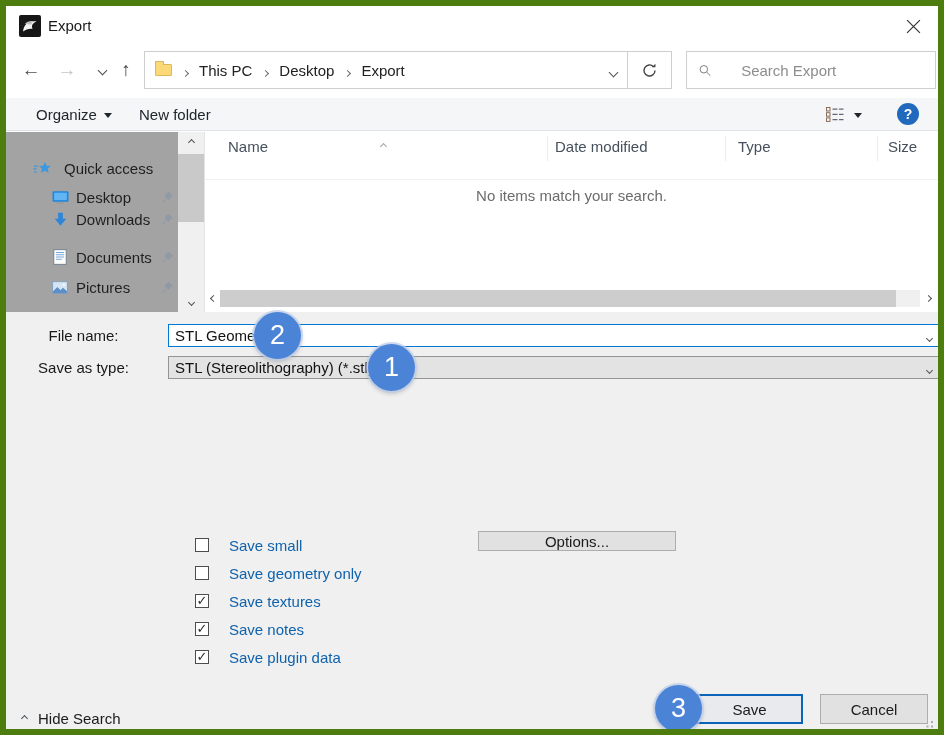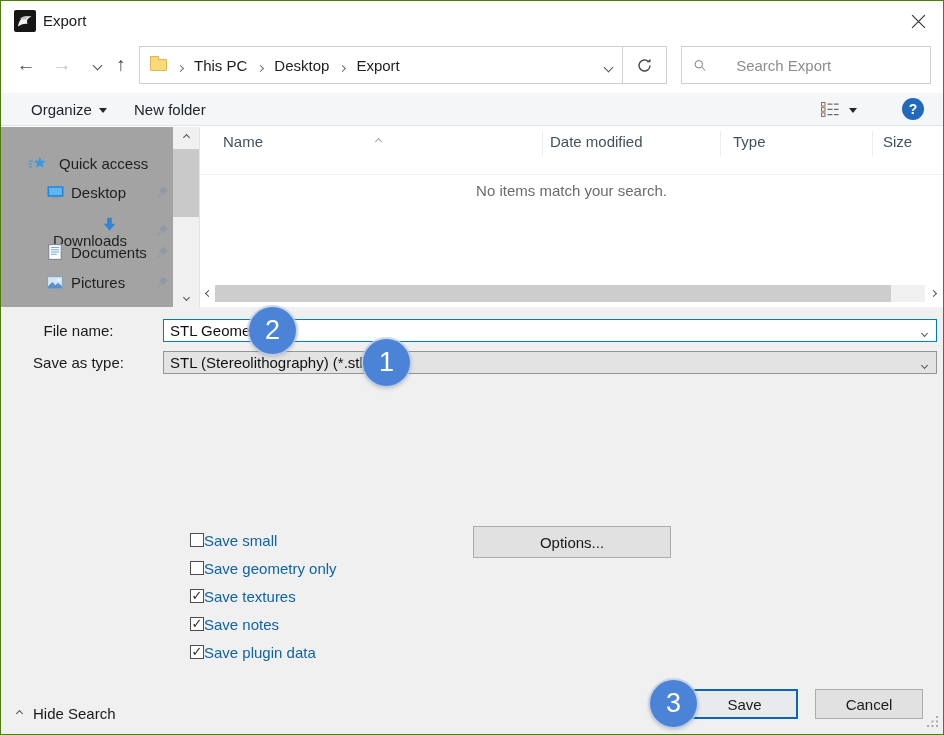--- a/index.html
+++ b/index.html
@@ -1,19 +1,19 @@
 <!DOCTYPE html>
 <html><head>
 <meta charset="utf-8">
 <style>
   * { margin:0; padding:0; box-sizing:border-box; }
   html,body { background:#d9d9d9; font-family:"Liberation Sans", sans-serif; }
   .dialog{
     position:relative; width:944px; height:735px; background:#fff;
-    border:1px solid #4d7c0f; overflow:hidden;
+    border:6px solid #4d7c0f; overflow:hidden;
     font-family:"Liberation Sans", sans-serif; color:#1a1a1a;
   }
   
   .titlebar{ position:absolute; left:0; top:0; width:100%; height:40px; background:#fff; }
   .app-icon{ position:absolute; left:13px; top:9px; width:22px; height:22px; }
   .win-title{ position:absolute; left:42px; top:0; line-height:40px; font-size:15px; color:#1a1a1a; }
   .close-btn{ position:absolute; right:2px; top:1px; width:45px; height:38px;
     display:flex; align-items:center; justify-content:center; }
   
   .navrow{ position:absolute; left:0; top:40px; width:100%; height:48px; background:#fff; }
@@ -99,22 +99,22 @@
   .combo{ position:absolute; left:162px; top:44px; width:774px; height:23px; background:#e3e3e3;
     border:1px solid #949494; display:flex; align-items:center; font-size:15px; color:#111; }
   .combo .val{ padding-left:6px; }
   .combo-chev{ margin-left:auto; margin-right:9px; color:#555; }
   
   .cb-col{ position:absolute; left:189px; top:219px; }
   .cb-row{ display:flex; align-items:center; height:28px; }
   .cb{ width:14px; height:14px; background:#fff; border:1px solid #4d4d4d; flex:none;
     display:flex; align-items:center; justify-content:center; font-size:13px; color:#2b2b2b; }
   .cb.checked::after{ content:"✓"; margin-top:-1px; }
-  .cb-label{ margin-left:0; font-size:15px; color:#0f62ac; }
-  .options-btn{ position:absolute; left:472px; top:219px; width:198px; height:32px;
+  .cb-label{ margin-left:20px; font-size:15px; color:#0f62ac; }
+  .options-btn{ position:absolute; left:472px; top:219px; width:198px; height:20px;
     background:#e1e1e1; border:1px solid #adadad; font-size:15px; color:#1a1a1a;
     display:flex; align-items:center; justify-content:center; }
   
   .hide-folders{ position:absolute; left:16px; top:394px; height:24px; display:flex;
     align-items:center; gap:11px; font-size:15px; color:#1a1a1a; }
   .hide-folders .chv{ color:#4a545e; }
   .btn{ position:absolute; top:382px; height:30px; display:flex; align-items:center;
     justify-content:center; font-size:15px; color:#1a1a1a; }
   .save-btn{ left:690px; width:107px; background:#e8eaee; border:2px solid #0b64b8; }
   .cancel-btn{ left:814px; width:108px; background:#e1e1e1; border:1px solid #adadad; }
@@ -226,21 +226,21 @@
         </span>
         <span style="margin-left:6px;">Desktop</span>
         <span class="sb-pin">
           <svg width="13" height="13" viewBox="0 0 12 12">
               <path d="M7.2 0.8 l4 4 -2.1 .8 -2.2 3 -3.5 -3.5 .8 -2.1 z" fill="#8f9aa6"></path>
               <path d="M4.3 7.7 L1.3 10.7" stroke="#8f9aa6" stroke-width="1.1"></path>
             </svg>
         </span>
       </div>
 
-      <div class="sb-row" style="top:90px;flex-direction:column;">
+      <div class="sb-row" style="top:74px;">
         <span class="sb-ic" style="margin-left:44px;">
           <svg width="15" height="15" viewBox="0 0 14 14">
               <path d="M4.8 0.8 h4.4 v5.4 h3.2 L7 12.8 1.6 6.2 h3.2 z" fill="#2f86d6"></path>
             </svg>
         </span>
         <span style="margin-left:6px;">Downloads</span>
         <span class="sb-pin">
           <svg width="13" height="13" viewBox="0 0 12 12">
               <path d="M7.2 0.8 l4 4 -2.1 .8 -2.2 3 -3.5 -3.5 .8 -2.1 z" fill="#8f9aa6"></path>
               <path d="M4.3 7.7 L1.3 10.7" stroke="#8f9aa6" stroke-width="1.1"></path>

